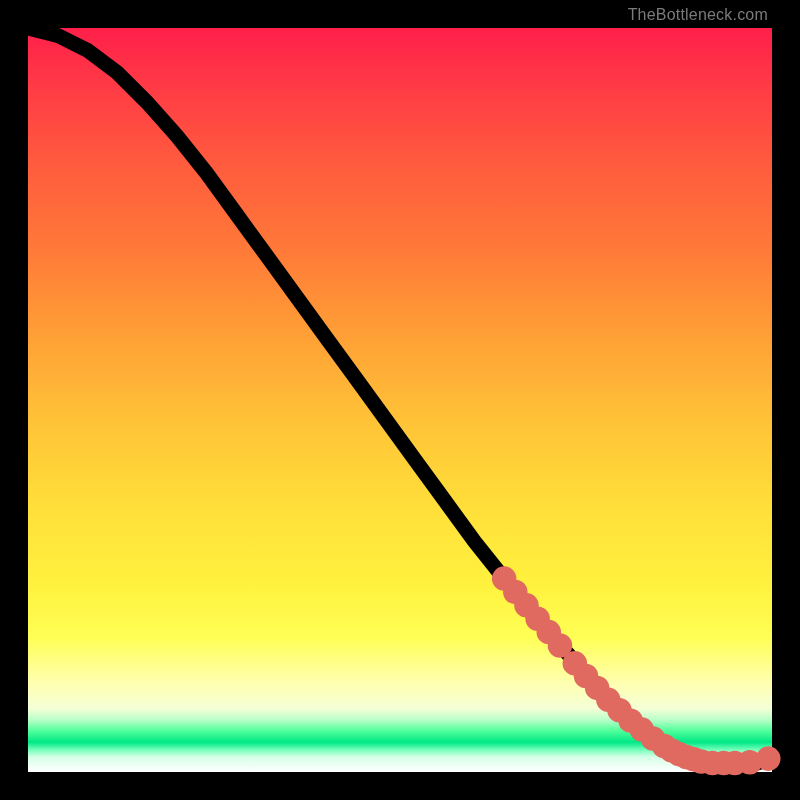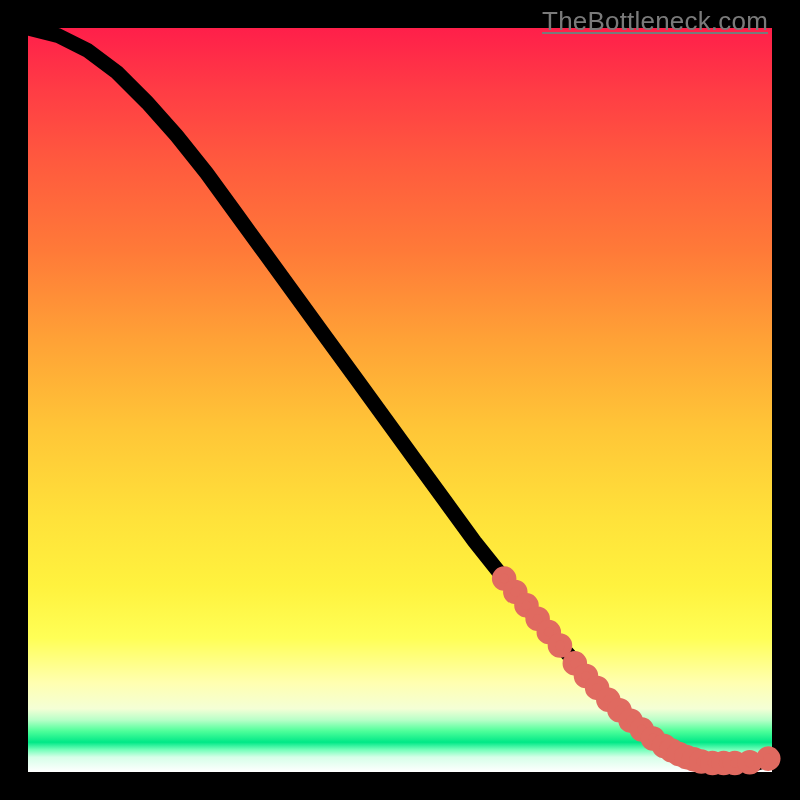--- a/index.html
+++ b/index.html
@@ -43,25 +43,24 @@
       #73ffba 97%,
       #d6ffe8 98%,
       #ffffff 100%
     );
   }
   .watermark {
     position: absolute;
     top: 6px;
     right: 32px;
     color: #7a7a7a;
-    font-size: 26px;
+    font-size: 16px;
     font-weight: 500;
     letter-spacing: 0.2px;
     user-select: none;
-    text-decoration: underline;
   }
   svg.overlay {
     position: absolute;
     left: 28px;
     top: 28px;
     width: 744px;
     height: 744px;
     overflow: visible;
   }
   .curve {

